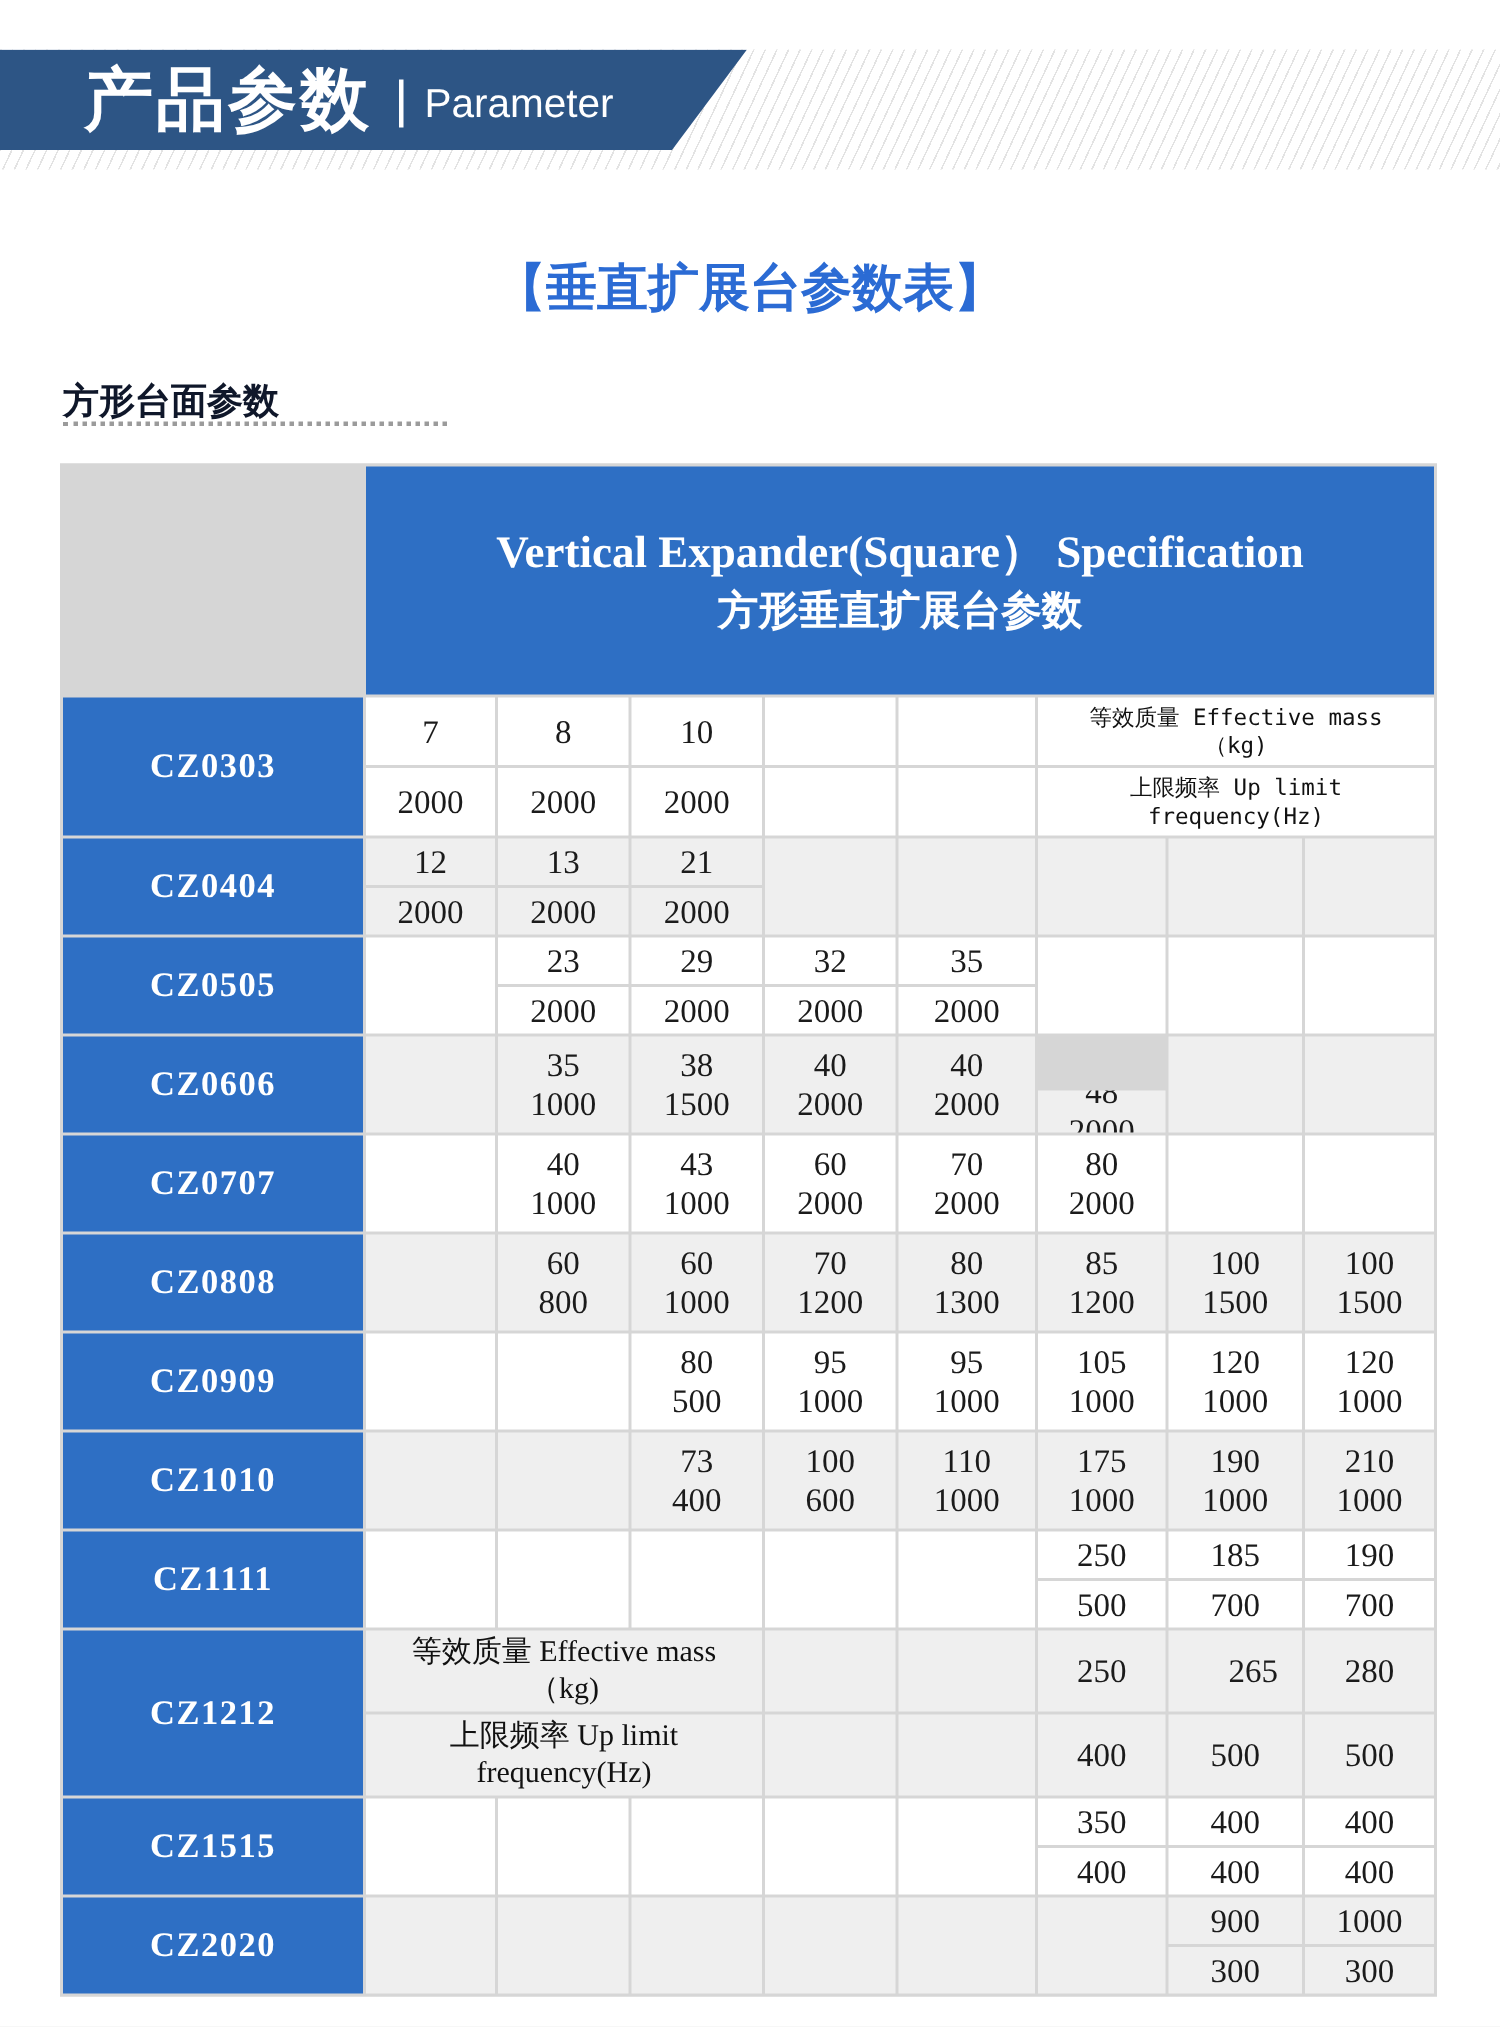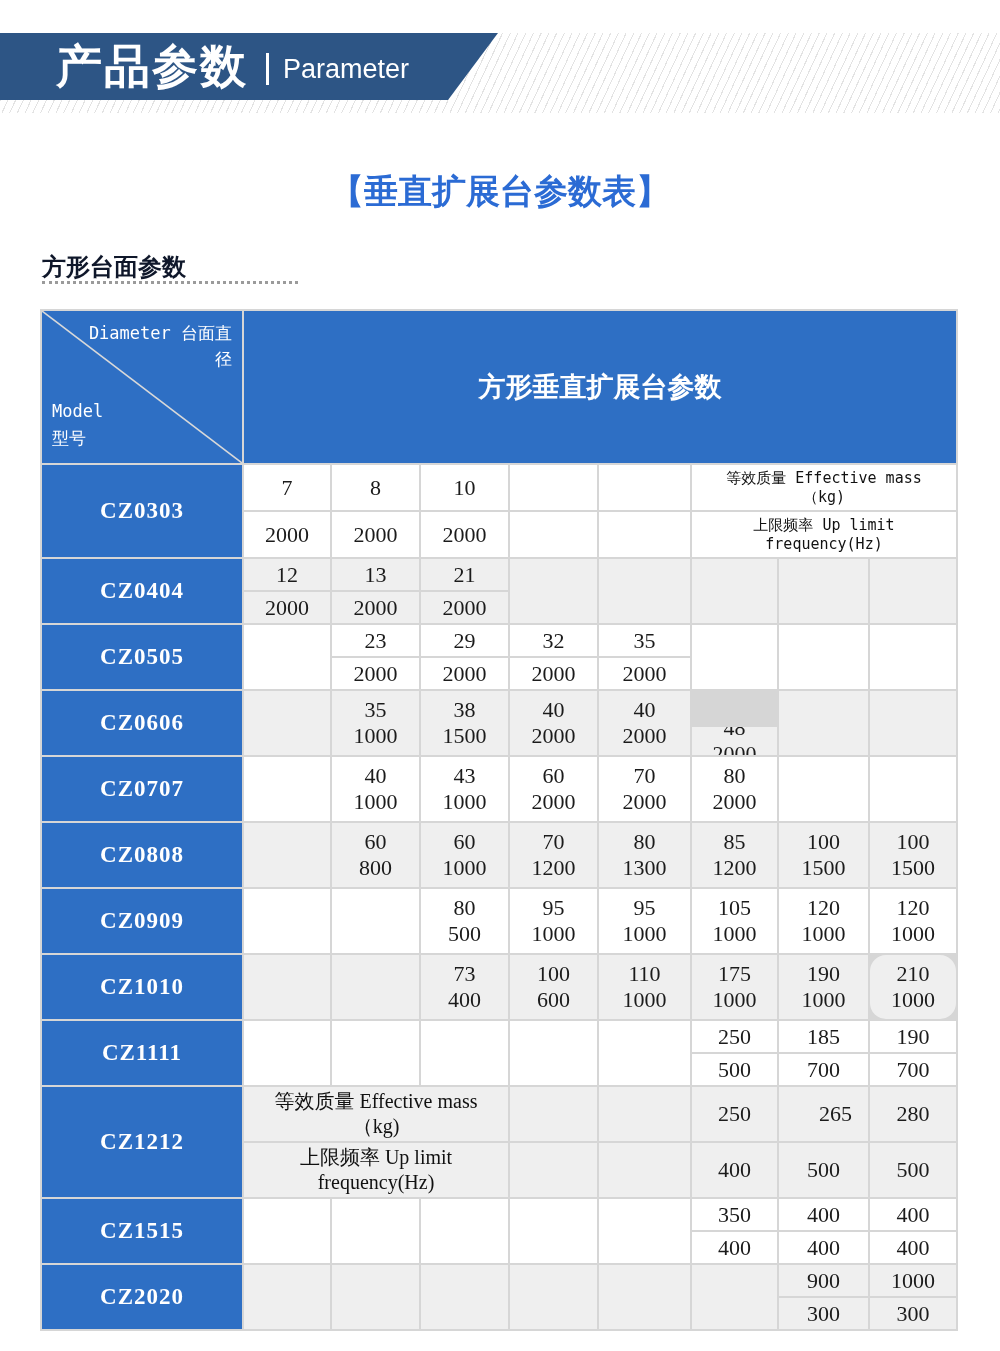--- a/index.html
+++ b/index.html
@@ -68,29 +68,23 @@
     <span class="banner-en">Parameter</span>
   </div>
 
   <div class="main-title">【垂直扩展台参数表】</div>
 
   <div class="section-label">方形台面参数</div>
   <div class="dotted-line"></div>
 
   <div class="spec-table" id="grid">
 
-    <div class="cell corner blue" style="grid-row:1;grid-column:1;">
-      <svg viewBox="0 0 100 100" preserveAspectRatio="none">
-        <line x1="0" y1="0" x2="100" y2="100" stroke="#d9d9d9" stroke-width="1.6" vector-effect="non-scaling-stroke"></line>
-      </svg>
-      <div class="corner-tr">Diameter 台面直径</div>
-      <div class="corner-bl">Model 型号</div>
-    </div>
 
     <div class="cell thead blue" style="grid-row:1;grid-column:2 / span 8;">
+      <div class="thead-l1">Vertical Expander(Square） Specification</div>
       <div class="thead-l2">方形垂直扩展台参数</div>
     </div>
 
   <div class="cell blue model" style="grid-area: 2 / 1 / span 2;">CZ0303</div>
       <div class="cell white num" style="grid-area: 2 / 2;">7</div>
       <div class="cell white num" style="grid-area: 3 / 2;">2000</div>
       <div class="cell white num" style="grid-area: 2 / 3;">8</div>
       <div class="cell white num" style="grid-area: 3 / 3;">2000</div>
       <div class="cell white num" style="grid-area: 2 / 4;">10</div>
       <div class="cell white num" style="grid-area: 3 / 4;">2000</div>
@@ -250,21 +244,21 @@
         <div>1000</div>
       </div>
       <div class="cell gray num stack" style="grid-area: 16 / 7 / span 2;">
         <div>175</div>
         <div>1000</div>
       </div>
       <div class="cell gray num stack" style="grid-area: 16 / 8 / span 2;">
         <div>190</div>
         <div>1000</div>
       </div>
-      <div class="cell gray num stack" style="grid-area: 16 / 9 / span 2; border-radius: 16px;">
+      <div class="cell gray num stack" style="grid-area: 16 / 9 / span 2;">
         <div>210</div>
         <div>1000</div>
       </div>
       <div class="cell blue model" style="grid-area: 18 / 1 / span 2;">CZ1111</div>
       <div class="cell white" style="grid-area: 18 / 2 / span 2;"></div>
       <div class="cell white" style="grid-area: 18 / 3 / span 2;"></div>
       <div class="cell white" style="grid-area: 18 / 4 / span 2;"></div>
       <div class="cell white" style="grid-area: 18 / 5 / span 2;"></div>
       <div class="cell white" style="grid-area: 18 / 6 / span 2;"></div>
       <div class="cell white num" style="grid-area: 18 / 7;">250</div>

